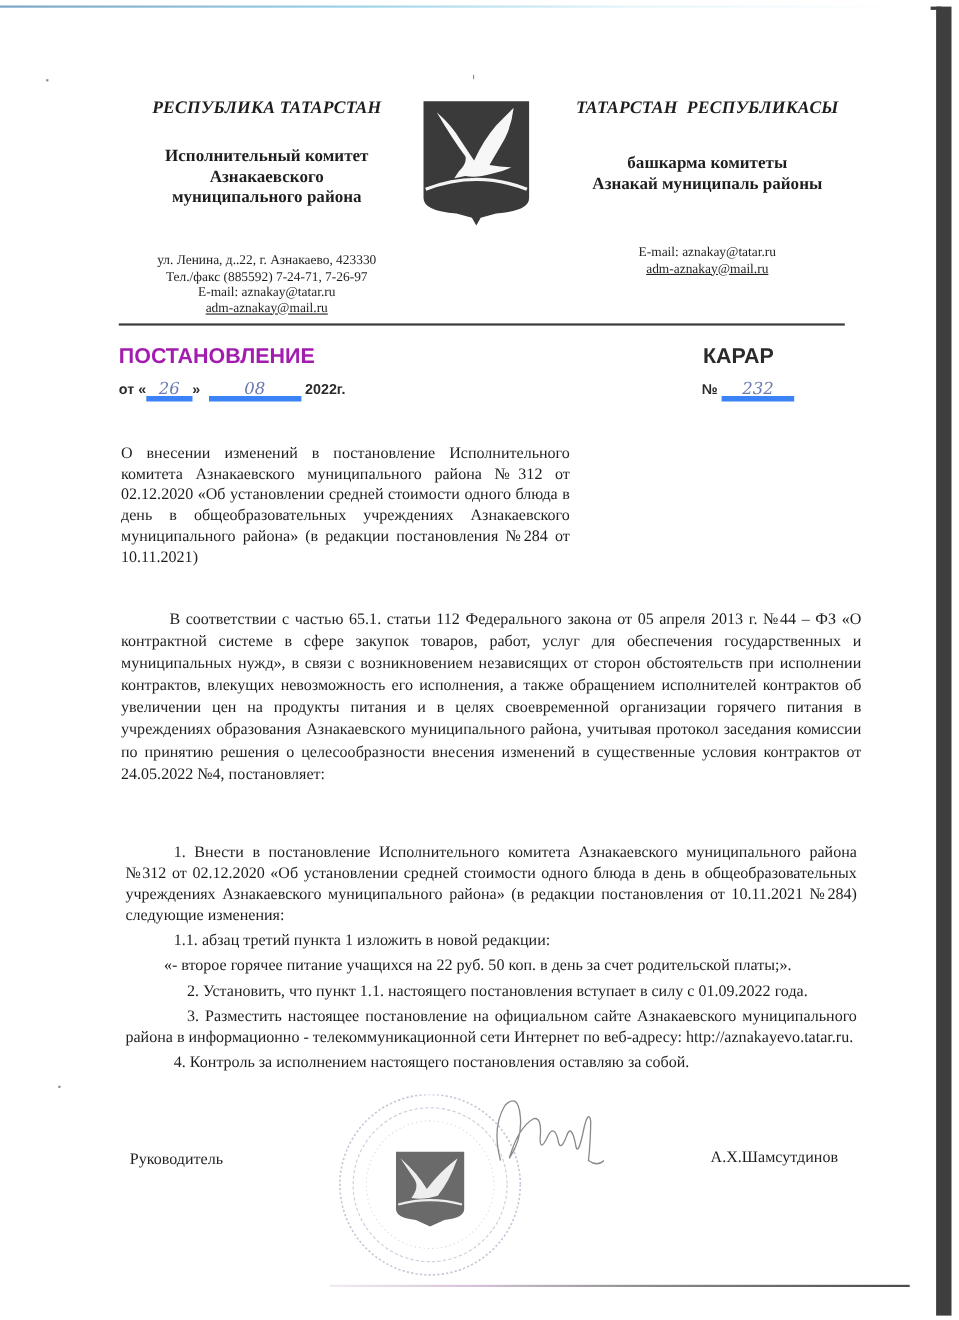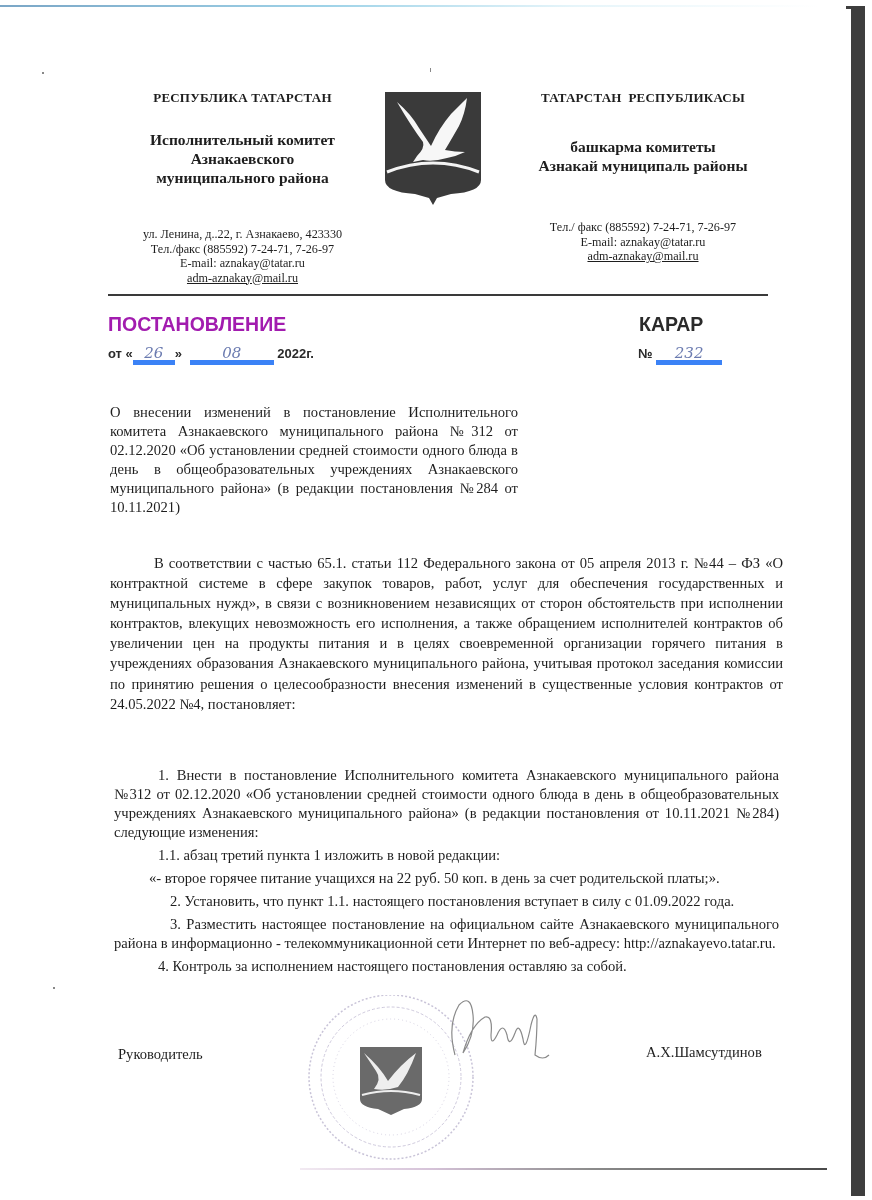--- a/index.html
+++ b/index.html
@@ -16,21 +16,21 @@
     .right-edge {
       position: absolute; left: 851px; top: 6px; width: 14px; height: 1190px;
       background: #3e3e3e;
     }
     .right-edge-cap {
       position: absolute; left: 846px; top: 6px; width: 10px; height: 3px; background: #3e3e3e;
     }
     .hdr-col { position: absolute; text-align: center; }
     .hdr-left { left: 100px; width: 285px; top: 90px; }
     .hdr-right { left: 488px; width: 310px; top: 90px; }
-    .hdr-title { font-weight: bold; font-size: 13px; letter-spacing: 0.2px; }
+    .hdr-title { font-weight: bold; font-size: 16px; letter-spacing: 0.2px; font-style: italic; }
     .hdr-org { font-weight: bold; font-size: 15.5px; line-height: 19px; margin-top: 24px; }
     .hdr-right .hdr-org { margin-top: 31px; }
     .hdr-addr { font-size: 12.2px; line-height: 14.5px; margin-top: 40px; }
     .hdr-right .hdr-addr { margin-top: 45px; }
     .email-link { text-decoration: underline; color: #1e1e1e; }
     .emblem { position: absolute; left: 381px; top: 88px; width: 104px; height: 118px; }
     .rule {
       position: absolute; left: 108px; top: 294px; width: 500px; height: 2px;
       width: 502px; background: #3a3a3a;
     }
@@ -101,21 +101,20 @@
   <path d="M16 14 Q30 26 38 40 Q46 52 50 58 Q58 40 70 26 Q80 16 86 10 Q84 26 78 38 Q70 52 64 62 Q74 64 84 64 Q76 68 66 70 Q52 74 42 72 L32 74 L36 68 Q44 60 42 54 Q30 38 16 14 Z" fill="#f7f7f7"></path>
 </svg>
 
 <div class="hdr-col hdr-right">
   <div class="hdr-title" style="white-space:pre;">ТАТАРСТАН  РЕСПУБЛИКАСЫ</div>
   <div class="hdr-org">
     <div>башкарма комитеты</div>
     <div>Азнакай муниципаль районы</div>
   </div>
   <div class="hdr-addr">
-    <div>Тел./ факс (885592) 7-24-71, 7-26-97</div>
     <div>E-mail: aznakay@tatar.ru</div>
     <div><span class="email-link">adm-aznakay@mail.ru</span></div>
   </div>
 </div>
 
 <div class="rule" style="width:660px;"></div>
 
 <div class="doc-title sans">ПОСТАНОВЛЕНИЕ</div>
 <div class="doc-title-tt sans">КАРАР</div>
 

